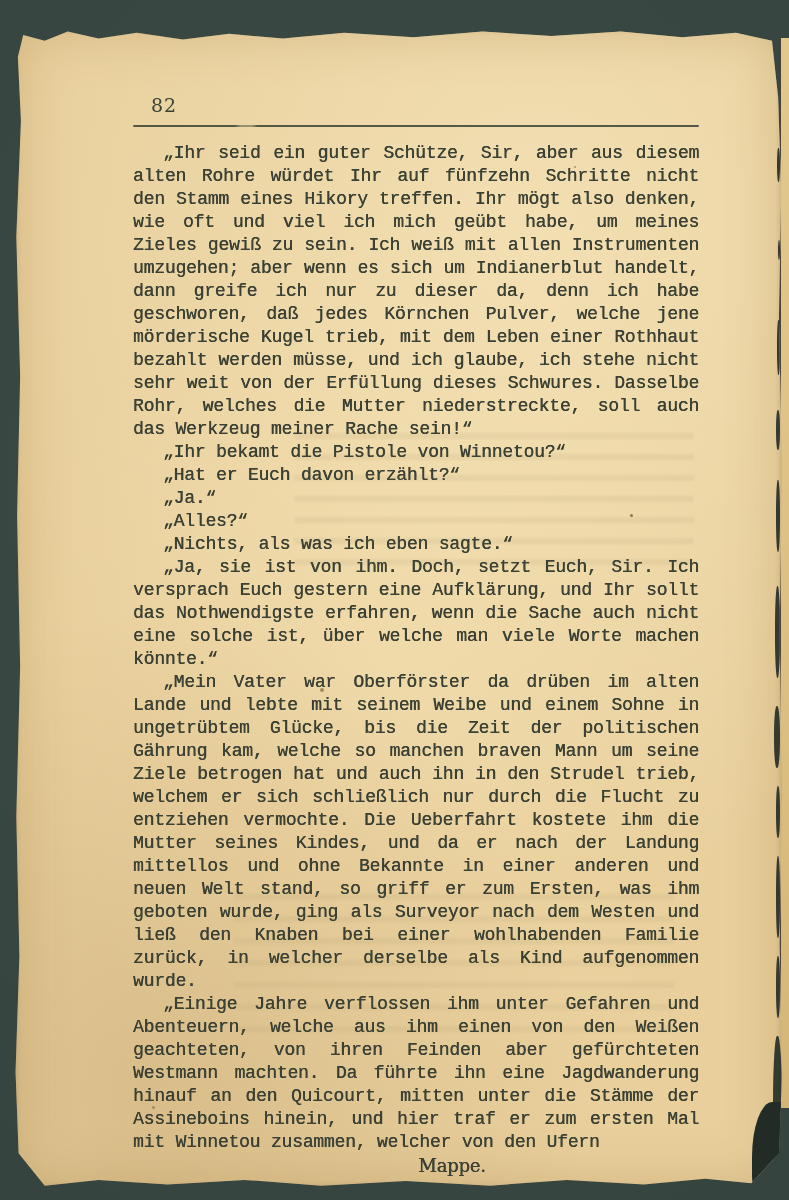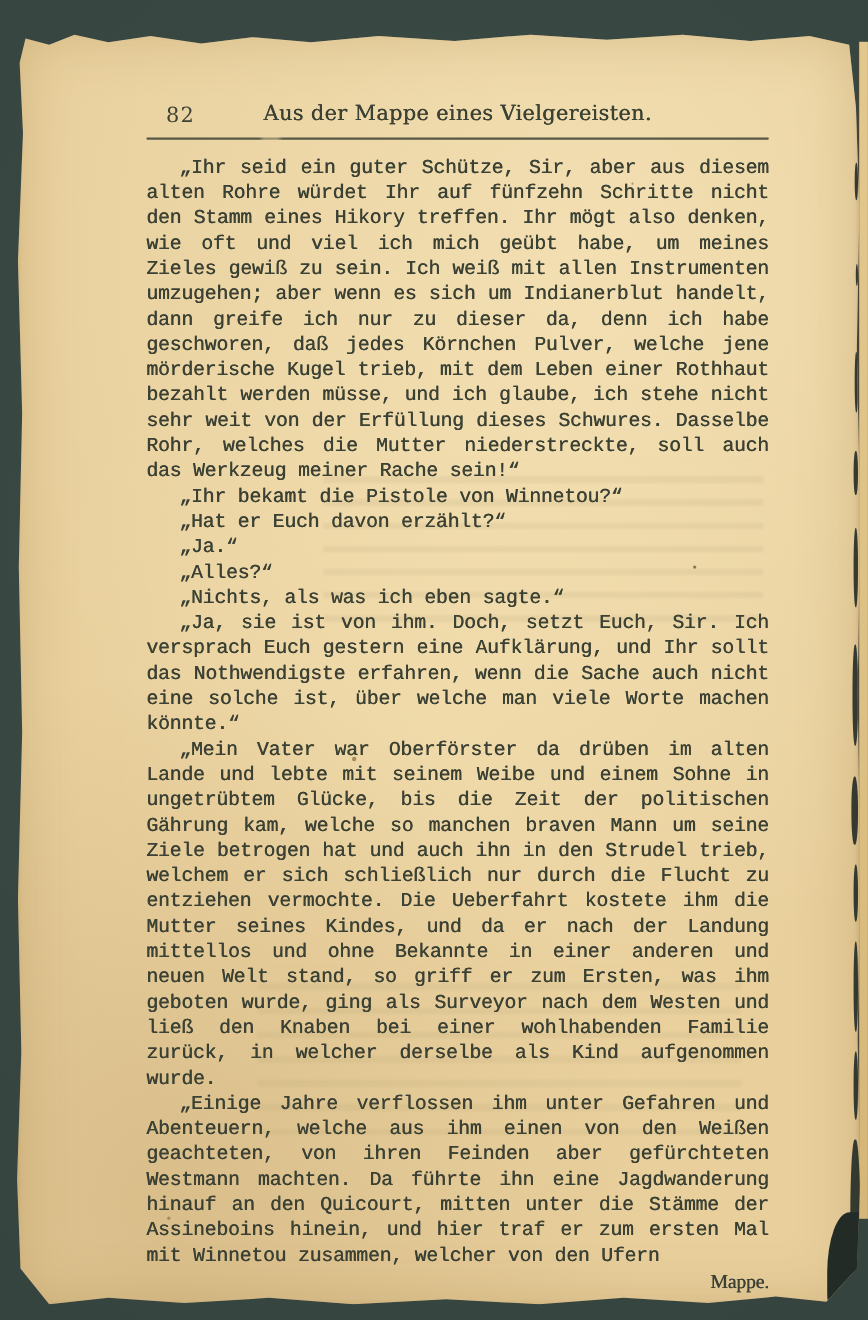--- a/index.html
+++ b/index.html
@@ -69,22 +69,21 @@
     text-shadow:.35px 0 0 currentColor;
   }
   .body-text p{
     text-align:justify;
     text-indent:30px;
     font-family:Liberation Mono, monospace;
   }
   .signature{
     margin-top:0;
     padding-left:72px;
-    text-align:right;
-    font-family:Liberation Serif, serif;
+    text-align:center;
   }
   
   .show-through{
     position:absolute;left:280px;top:390px;width:400px;height:150px;
     background:repeating-linear-gradient(180deg,transparent 0 15px,rgba(110,105,60,.07) 15px 21px);
     filter:blur(1px);pointer-events:none;
   }
   .show-through-2{
     position:absolute;left:220px;top:850px;width:440px;height:170px;
     background:repeating-linear-gradient(180deg,transparent 0 16px,rgba(110,105,60,.055) 16px 22px);
@@ -121,21 +120,20 @@
 <body>
 
 <div class="scene">
 
   <div class="next-page-sliver"></div>
 
   <div class="page">
 
     <div class="running-head">
       <span class="pagenum">82</span>
-      <span class="running-title">Aus der Mappe eines Vielgereisten.</span>
     </div>
 
     <div class="header-rule"></div>
 
     <div class="body-text">
       <div id="paragraphs">
           <p>„Ihr seid ein guter Schütze, Sir, aber aus diesem alten Rohre würdet Ihr auf fünfzehn Schritte nicht den Stamm eines Hikory treffen. Ihr mögt also denken, wie oft und viel ich mich geübt habe, um meines Zieles gewiß zu sein. Ich weiß mit allen Instrumenten umzugehen; aber wenn es sich um Indianerblut handelt, dann greife ich nur zu dieser da, denn ich habe geschworen, daß jedes Körnchen Pulver, welche jene mörderische Kugel trieb, mit dem Leben einer Rothhaut bezahlt werden müsse, und ich glaube, ich stehe nicht sehr weit von der Erfüllung dieses Schwures. Dasselbe Rohr, welches die Mutter niederstreckte, soll auch das Werkzeug meiner Rache sein!“</p>
           <p>„Ihr bekamt die Pistole von Winnetou?“</p>
           <p>„Hat er Euch davon erzählt?“</p>
           <p>„Ja.“</p>

